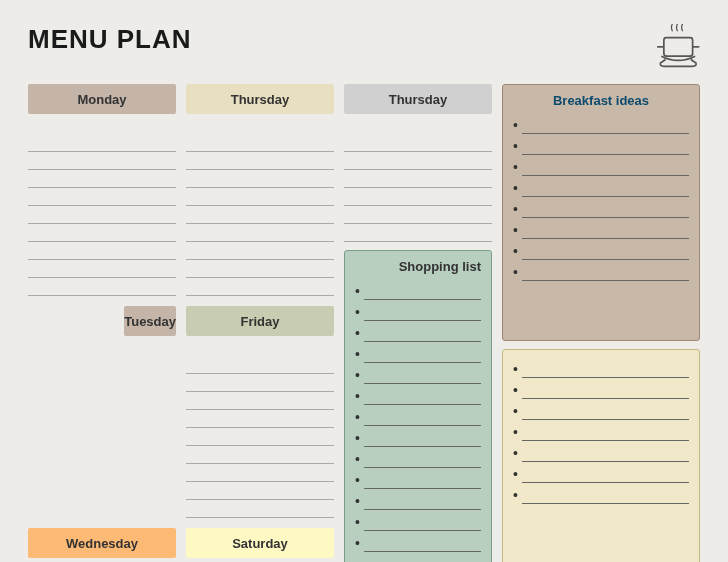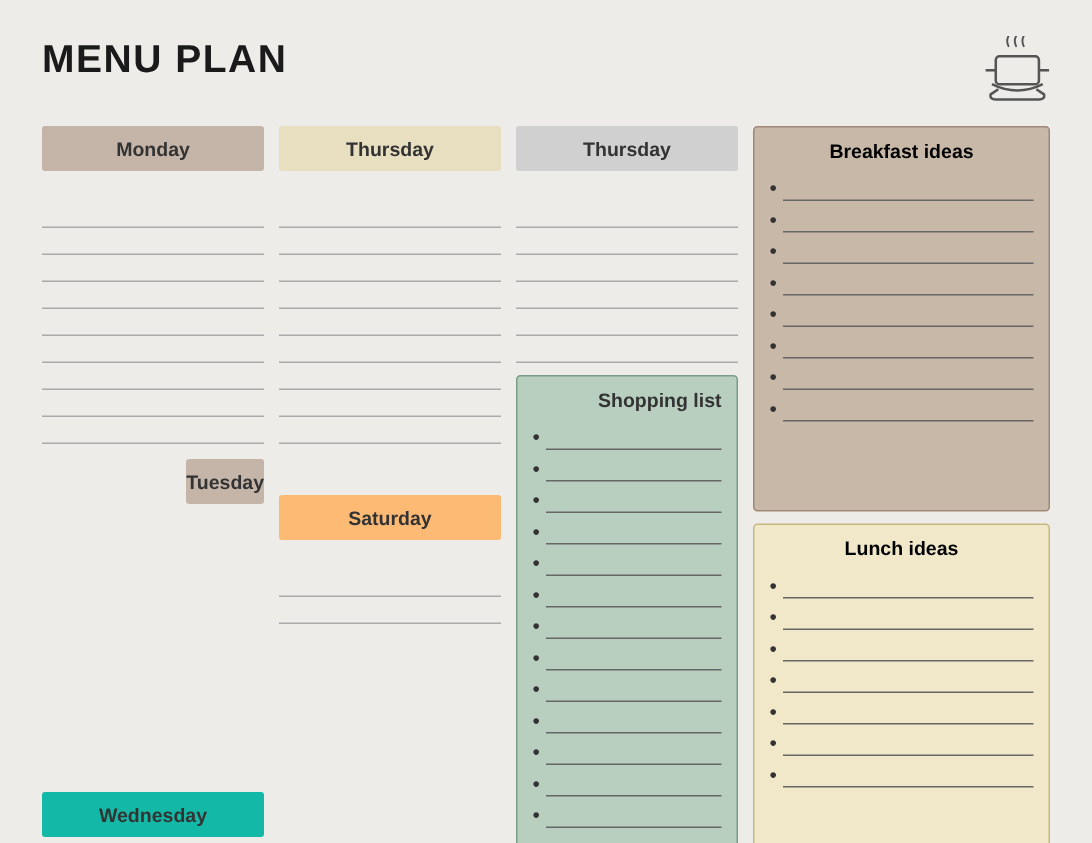--- a/index.html
+++ b/index.html
@@ -39,24 +39,24 @@
       justify-content: center;
       height: 30px;
       font-size: 13px;
       font-weight: 600;
       color: #333;
       margin-bottom: 20px;
       border-radius: 2px;
     }
     .day-header.monday { background-color: #c4b5a8; }
     .day-header.tuesday { background-color: #c4b5a8; }
-    .day-header.wednesday { background-color: #14b8a6; }
+    .day-header.wednesday { background-color: #fdba74; }
     .day-header.thursday { background-color: #e8dfc0; }
     .day-header.friday { background-color: #c8ccb0; }
-    .day-header.saturday { background-color: #fdba74; }
+    .day-header.saturday { background-color: #fef9c3; }
     .day-header.sunday { background-color: #d0d0d0; }
 
     .lines-block {
       display: flex;
       flex-direction: column;
       gap: 0px;
     }
     .line {
       border-bottom: 1px solid #aaa;
       height: 18px;
@@ -112,21 +112,21 @@
       background-color: #c8b8a8;
       border: 1.5px solid #a08878;
     }
     .lunch-panel {
       background-color: #f0e8c8;
       border: 1.5px solid #c8b880;
     }
     .idea-header {
       font-size: 13px;
       font-weight: 600;
-      color: #000000;
+      color: #0c4a6e;
       text-align: center;
       margin-bottom: 6px;
     }
 
     
     .content {
       display: flex;
       gap: 10px;
       height: calc(562px - 80px);
     }
@@ -237,20 +237,34 @@
           <div class="line"></div>
           <div class="line"></div>
           <div class="line"></div>
           <div class="line"></div>
           <div class="line"></div>
           <div class="line"></div>
           <div class="line"></div>
         </div>
       </div>
       <div class="day-segment" style="margin-top:10px;">
+        <div class="day-header friday">Friday</div>
+        <div class="lines-block">
+          <div class="line"></div>
+          <div class="line"></div>
+          <div class="line"></div>
+          <div class="line"></div>
+          <div class="line"></div>
+          <div class="line"></div>
+          <div class="line"></div>
+          <div class="line"></div>
+          <div class="line"></div>
+        </div>
+      </div>
+      <div class="day-segment" style="margin-top:10px;">
         <div class="day-header saturday">Saturday</div>
         <div class="lines-block">
           <div class="line"></div>
           <div class="line"></div>
 
         </div>
       </div>
     </div>
 
     <div class="middle-col">
@@ -358,21 +372,20 @@
               <span class="bullet">•</span>
               <div class="bullet-underline"></div>
             </div>
           <div class="bullet-line">
               <span class="bullet">•</span>
               <div class="bullet-underline"></div>
             </div>
         </div>
       </div>
       <div class="idea-panel lunch-panel" style="flex:1; display:flex; flex-direction:column;">
-        <div class="idea-header">Lunch ideas</div>
         <div class="bullet-lines">
           <div class="bullet-line">
               <span class="bullet">•</span>
               <div class="bullet-underline"></div>
             </div>
           <div class="bullet-line">
               <span class="bullet">•</span>
               <div class="bullet-underline"></div>
             </div>
           <div class="bullet-line">

